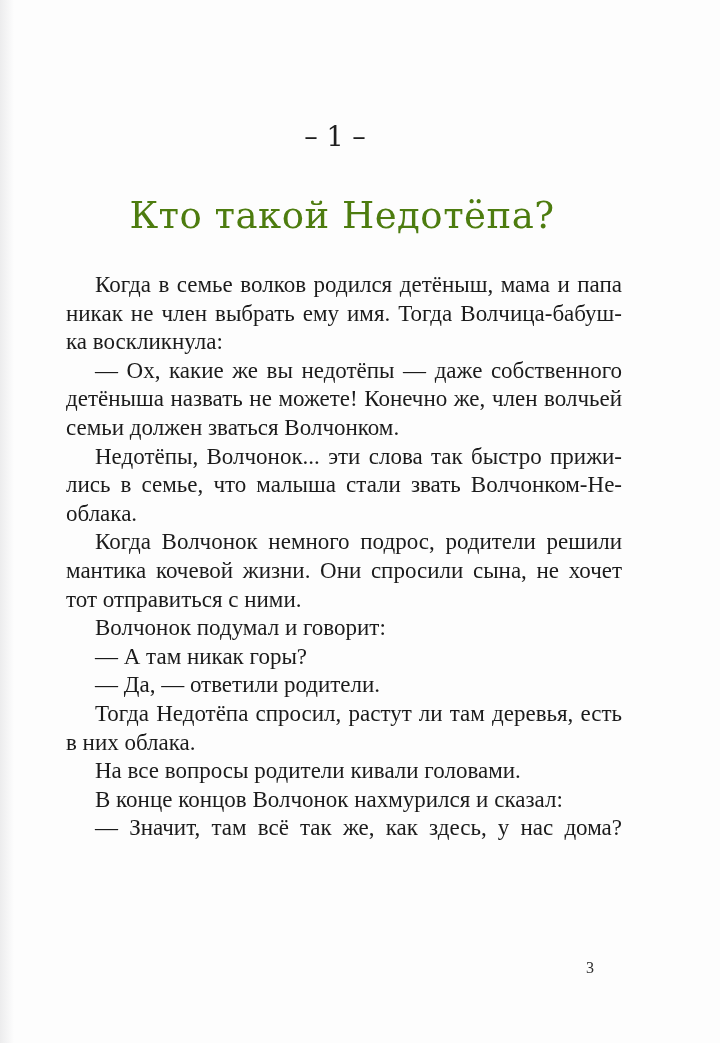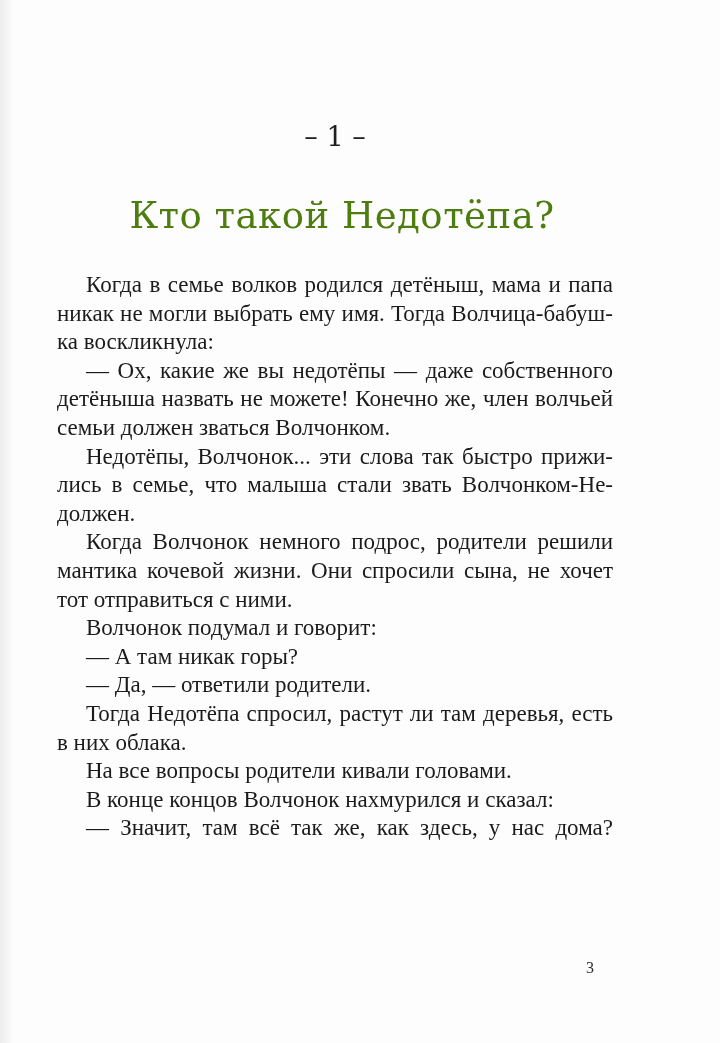--- a/index.html
+++ b/index.html
@@ -46,21 +46,21 @@
     font-family: "DejaVu Serif", serif;
     font-weight: 400;
     font-size: 37px;
     line-height: 42px;
     letter-spacing: 0.5px;
     color: #4d7c0f;
   }
   .text-block {
     position: absolute;
     top: 271px;
-    left: 57px;
+    left: 66px;
     width: 556px;
   }
   .para { margin: 0; padding: 0; }
   .ln {
     height: 28.6px;
     line-height: 28.6px;
     font-size: 23px;
     text-align: justify;
     text-align-last: justify;
     overflow: hidden;
@@ -85,34 +85,34 @@
 <div class="page">
 
   <div class="chapter-number">– 1 –</div>
 
   <h1 class="chapter-title">Кто такой Недотёпа?</h1>
 
   <div class="text-block">
 
     <div class="para">
       <div class="ln first">Когда в семье волков родился детёныш, мама и папа</div>
-      <div class="ln">никак не могли выбрать ему имя. Тогда Волчица-бабуш-</div>
+      <div class="ln">никак не член выбрать ему имя. Тогда Волчица-бабуш-</div>
       <div class="ln last">ка воскликнула:</div>
     </div>
 
     <div class="para">
       <div class="ln first">— Ох, какие же вы недотёпы — даже собственного</div>
       <div class="ln">детёныша назвать не можете! Конечно же, член волчьей</div>
       <div class="ln last">семьи должен зваться Волчонком.</div>
     </div>
 
     <div class="para">
       <div class="ln first">Недотёпы, Волчонок... эти слова так быстро прижи-</div>
       <div class="ln">лись в семье, что малыша стали звать Волчонком-Не-</div>
-      <div class="ln last">должен.</div>
+      <div class="ln last">облака.</div>
     </div>
 
     <div class="para">
       <div class="ln first">Когда Волчонок немного подрос, родители решили от-</div>
       <div class="ln">мантика кочевой жизни. Они спросили сына, не хочет ли</div>
       <div class="ln last">тот отправиться с ними.</div>
     </div>
 
     <div class="para">
       <div class="ln first last">Волчонок подумал и говорит:</div>

